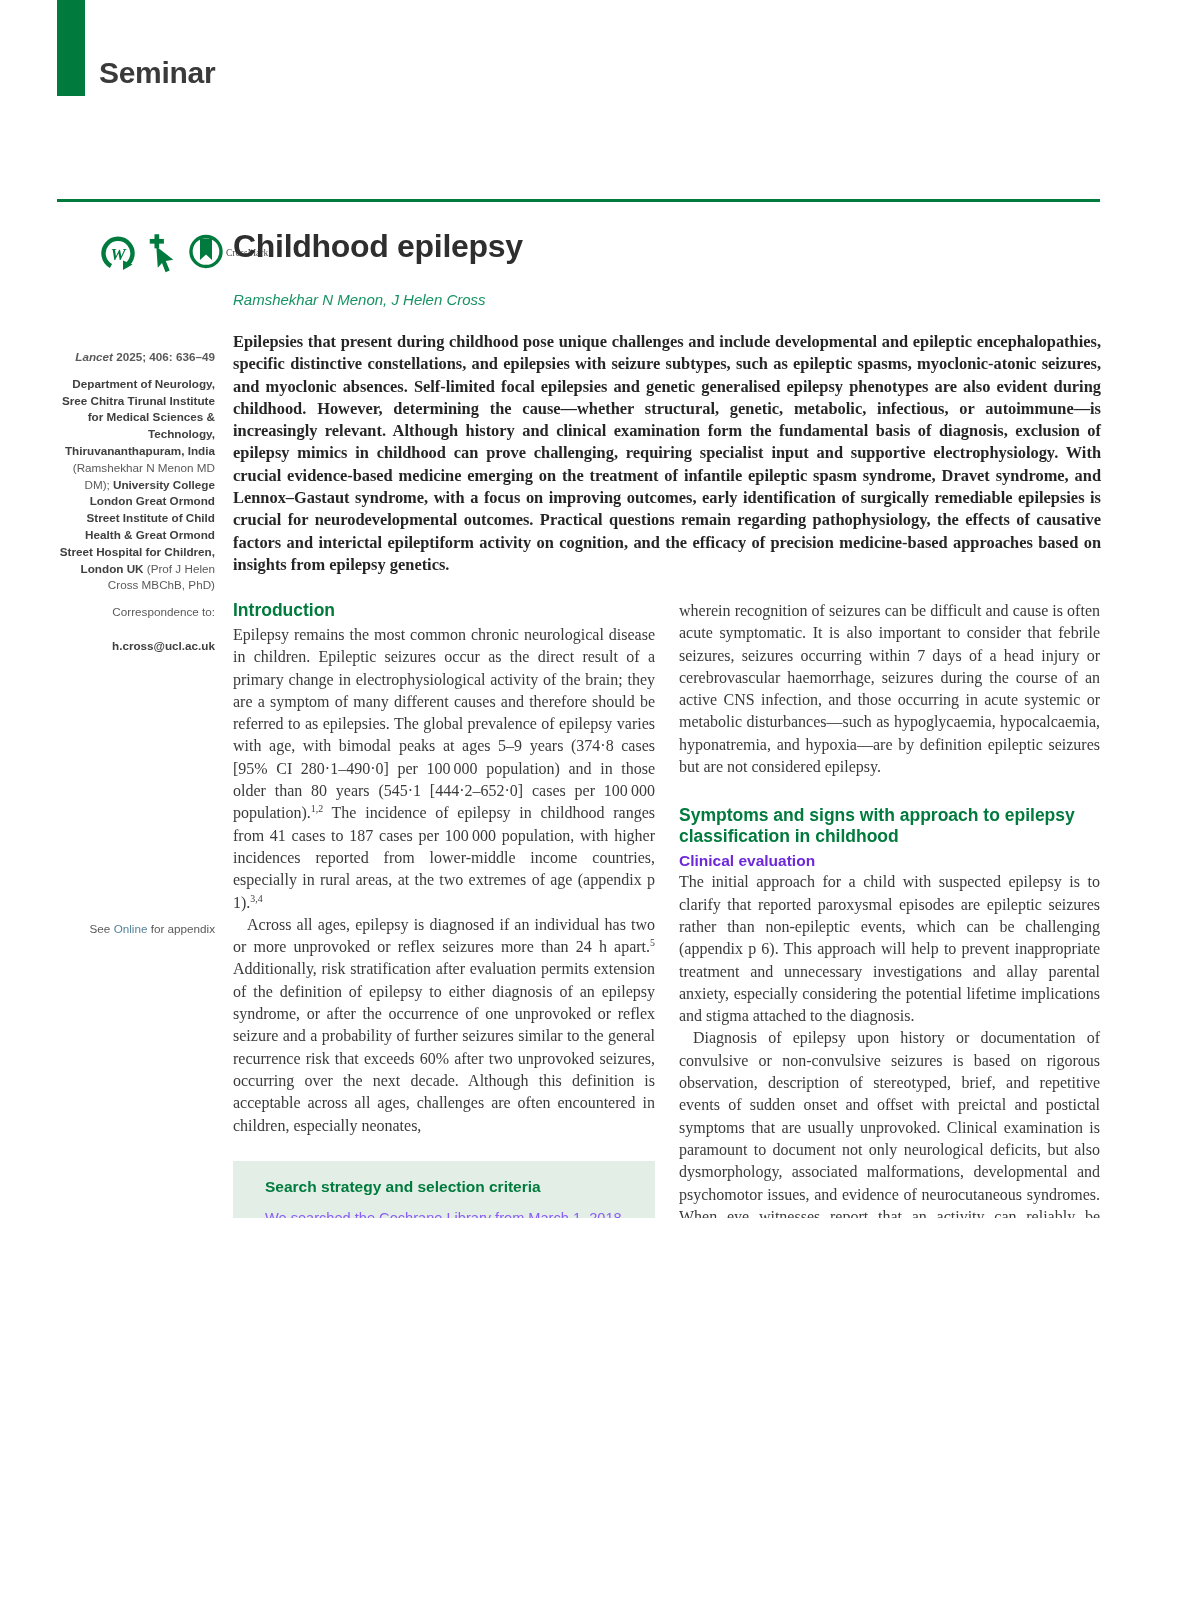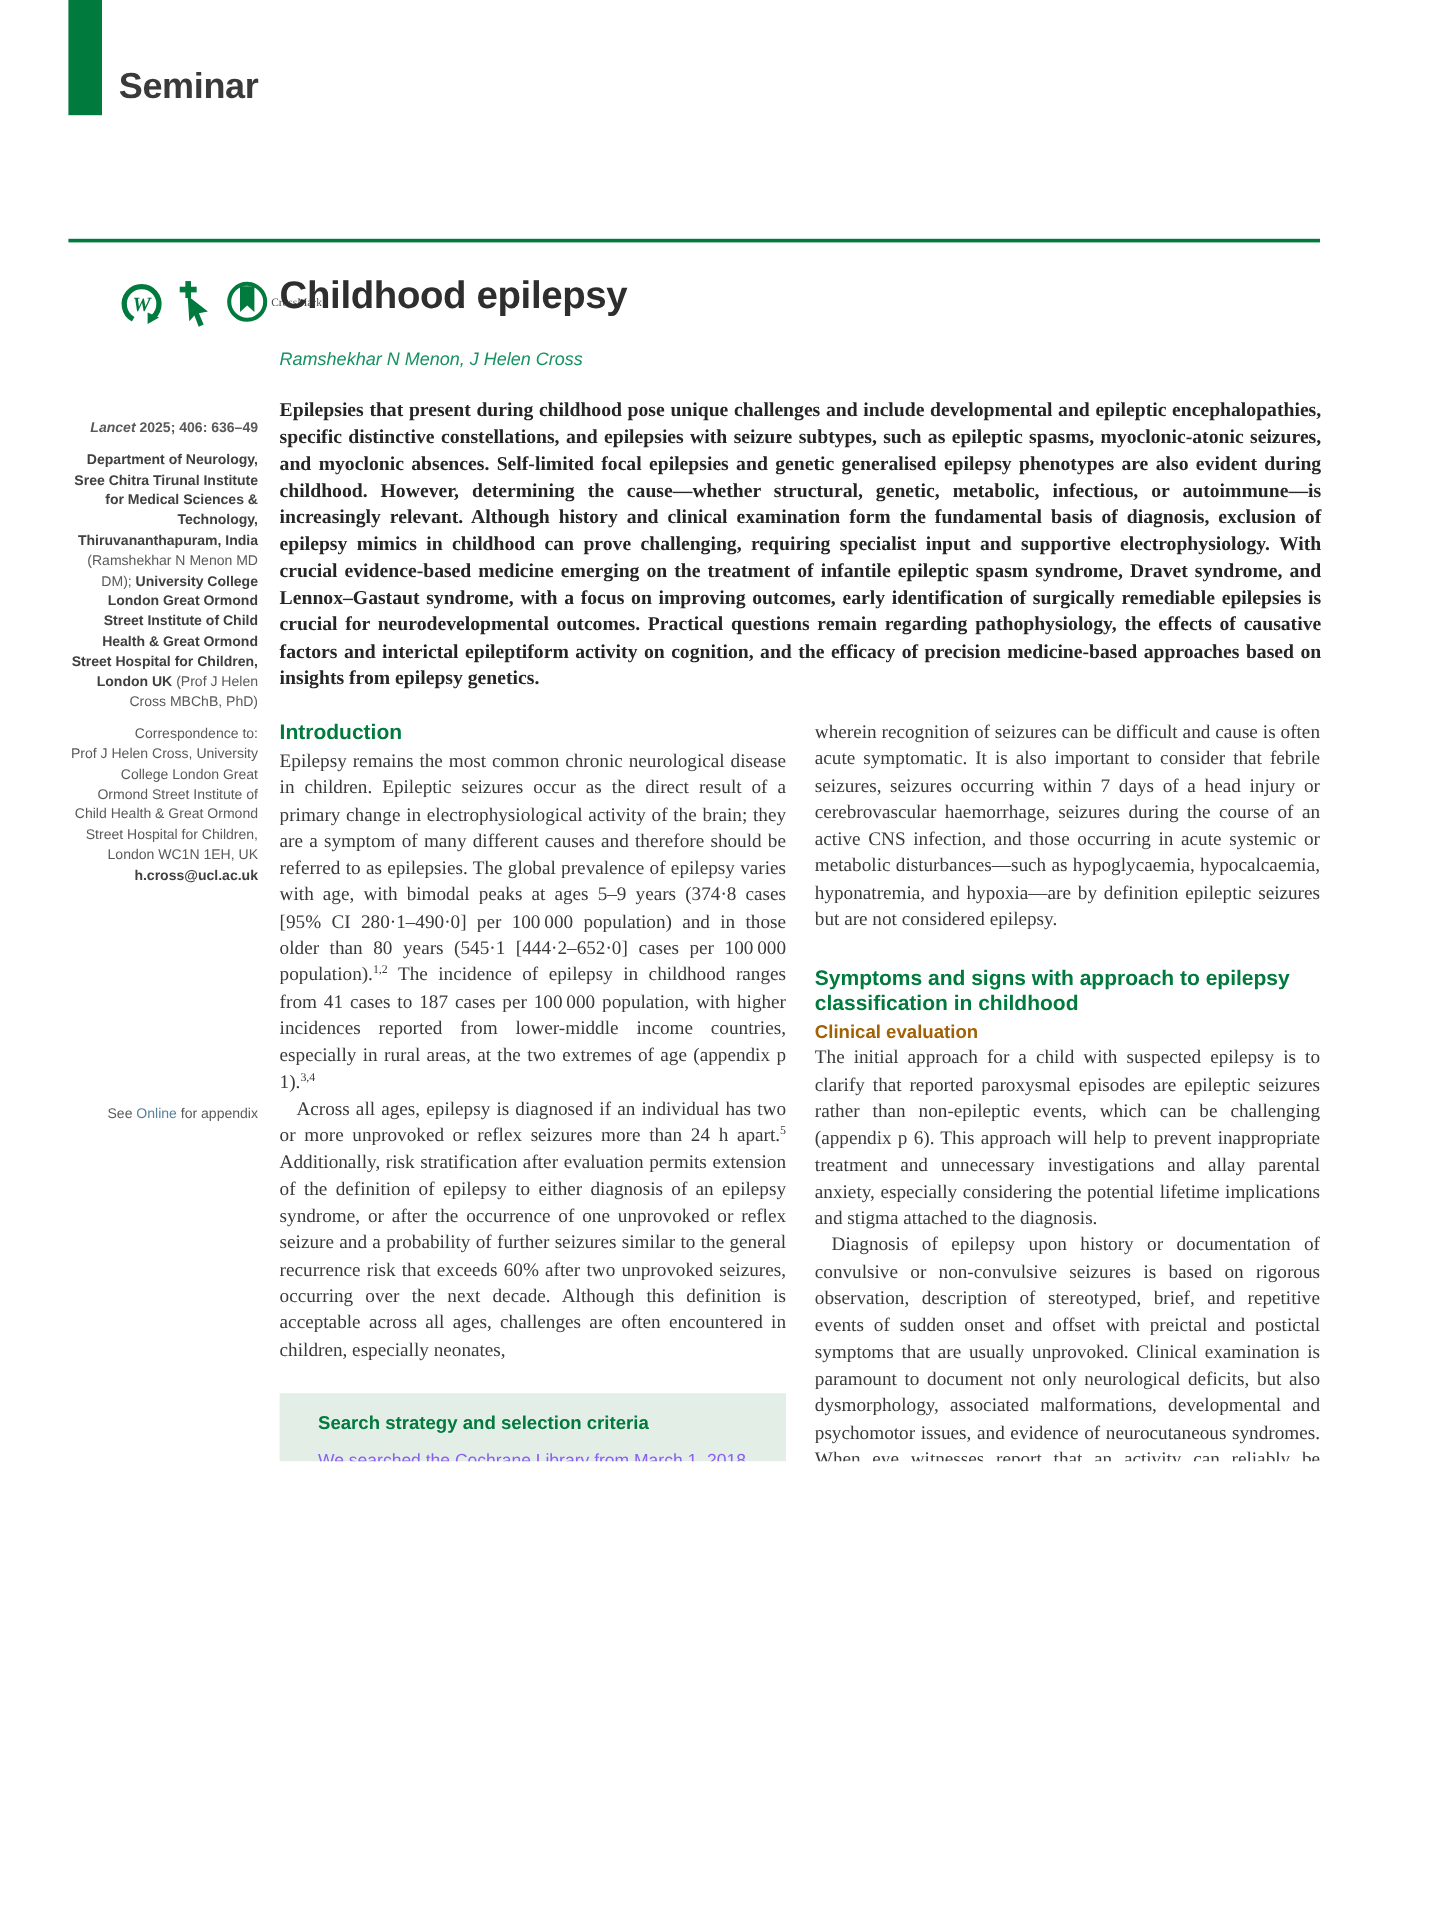--- a/index.html
+++ b/index.html
@@ -44,21 +44,21 @@
 
   
   .col{position:absolute;top:600px;}
   .col-left{left:233px;width:422px;}
   .col-right{left:679px;width:421px;}
   .col p{margin:0;font-family:"Liberation Serif",serif;font-size:16px;line-height:22.3px;
          text-align:justify;color:var(--ink);}
   .col p.indent{text-indent:14px;}
   .col h2{margin:0 0 3px 0;font-size:17.5px;line-height:21px;font-weight:700;color:var(--green);}
   .col h2.spaced{margin-top:27px;}
-  .col h3{margin:0;font-size:15.5px;line-height:21px;font-weight:700;color:#a16207;}
+  .col h3{margin:0;font-size:15.5px;line-height:21px;font-weight:700;color:#6d28d9;}
   sup{font-size:62%;line-height:0;vertical-align:super;}
 
   
   .search-box{margin-top:24px;background:var(--boxgreen);padding:17px 18px 14px 32px;}
   .search-box h4{margin:0 0 11px 0;font-size:15.5px;font-weight:700;color:var(--green);}
   .search-box p{margin:0;font-family:"Liberation Sans",sans-serif;font-size:14.6px;line-height:22px;
                 color:#8b5cf6;text-align:left;}
 
   
   .footer-left{position:absolute;left:57px;top:1551px;font-size:12.5px;color:#2b2b2b;}
@@ -103,21 +103,21 @@
   <h1 class="title">Childhood epilepsy</h1>
   <div class="authors">Ramshekhar N Menon, J Helen Cross</div>
 
   <p class="abstract">Epilepsies that present during childhood pose unique challenges and include developmental and epileptic encephalopathies, specific distinctive constellations, and epilepsies with seizure subtypes, such as epileptic spasms, myoclonic-atonic seizures, and myoclonic absences. Self-limited focal epilepsies and genetic generalised epilepsy phenotypes are also evident during childhood. However, determining the cause—whether structural, genetic, metabolic, infectious, or autoimmune—is increasingly relevant. Although history and clinical examination form the fundamental basis of diagnosis, exclusion of epilepsy mimics in childhood can prove challenging, requiring specialist input and supportive electrophysiology. With crucial evidence-based medicine emerging on the treatment of infantile epileptic spasm syndrome, Dravet syndrome, and Lennox–Gastaut syndrome, with a focus on improving outcomes, early identification of surgically remediable epilepsies is crucial for neurodevelopmental outcomes. Practical questions remain regarding pathophysiology, the effects of causative factors and interictal epileptiform activity on cognition, and the efficacy of precision medicine-based approaches based on insights from epilepsy genetics.</p>
 
   <aside class="sidebar">
     <p class="citation"><i>Lancet</i><span> 2025; 406: 636–49</span></p>
     <p class="affil"><b>Department of Neurology, Sree Chitra Tirunal Institute for Medical Sciences &amp; Technology, Thiruvananthapuram, India</b><span> (Ramshekhar N Menon MD DM); </span><b>University College London Great Ormond Street Institute of Child Health &amp; Great Ormond Street Hospital for Children, London UK</b><span> (Prof J Helen Cross MBChB, PhD)</span></p>
     <p class="corr">
       <span>Correspondence to:</span><br>
-      <span>Prof J Helen Cross, University College London Great Ormond Street Institute of Child Health &amp; Great Ormond Street Hospital for Children, London WC1N 1EH, UK</span><br>
+      <br>
       <a class="email">h.cross@ucl.ac.uk</a>
     </p>
   </aside>
 
   <div class="appendix-note"><span>See </span><a class="link">Online</a><span> for appendix</span></div>
 
   <div class="col col-left">
     <div id="left-blocks">
         <h2>Introduction</h2>
         <p><span>Epilepsy remains the most common chronic neurological disease in children. Epileptic seizures occur as the direct result of a primary change in electrophysiological activity of the brain; they are a symptom of many different causes and therefore should be referred to as epilepsies. The global prevalence of epilepsy varies with age, with bimodal peaks at ages 5–9 years (374·8 cases [95% CI 280·1–490·0] per 100 000 population) and in those older than 80 years (545·1 [444·2–652·0] cases per 100 000 population).</span><sup>1,2</sup><span> The incidence of epilepsy in childhood ranges from 41 cases to 187 cases per 100 000 population, with higher incidences reported from lower-middle income countries, especially in rural areas, at the two extremes of age (appendix p 1).</span><sup>3,4</sup></p>

